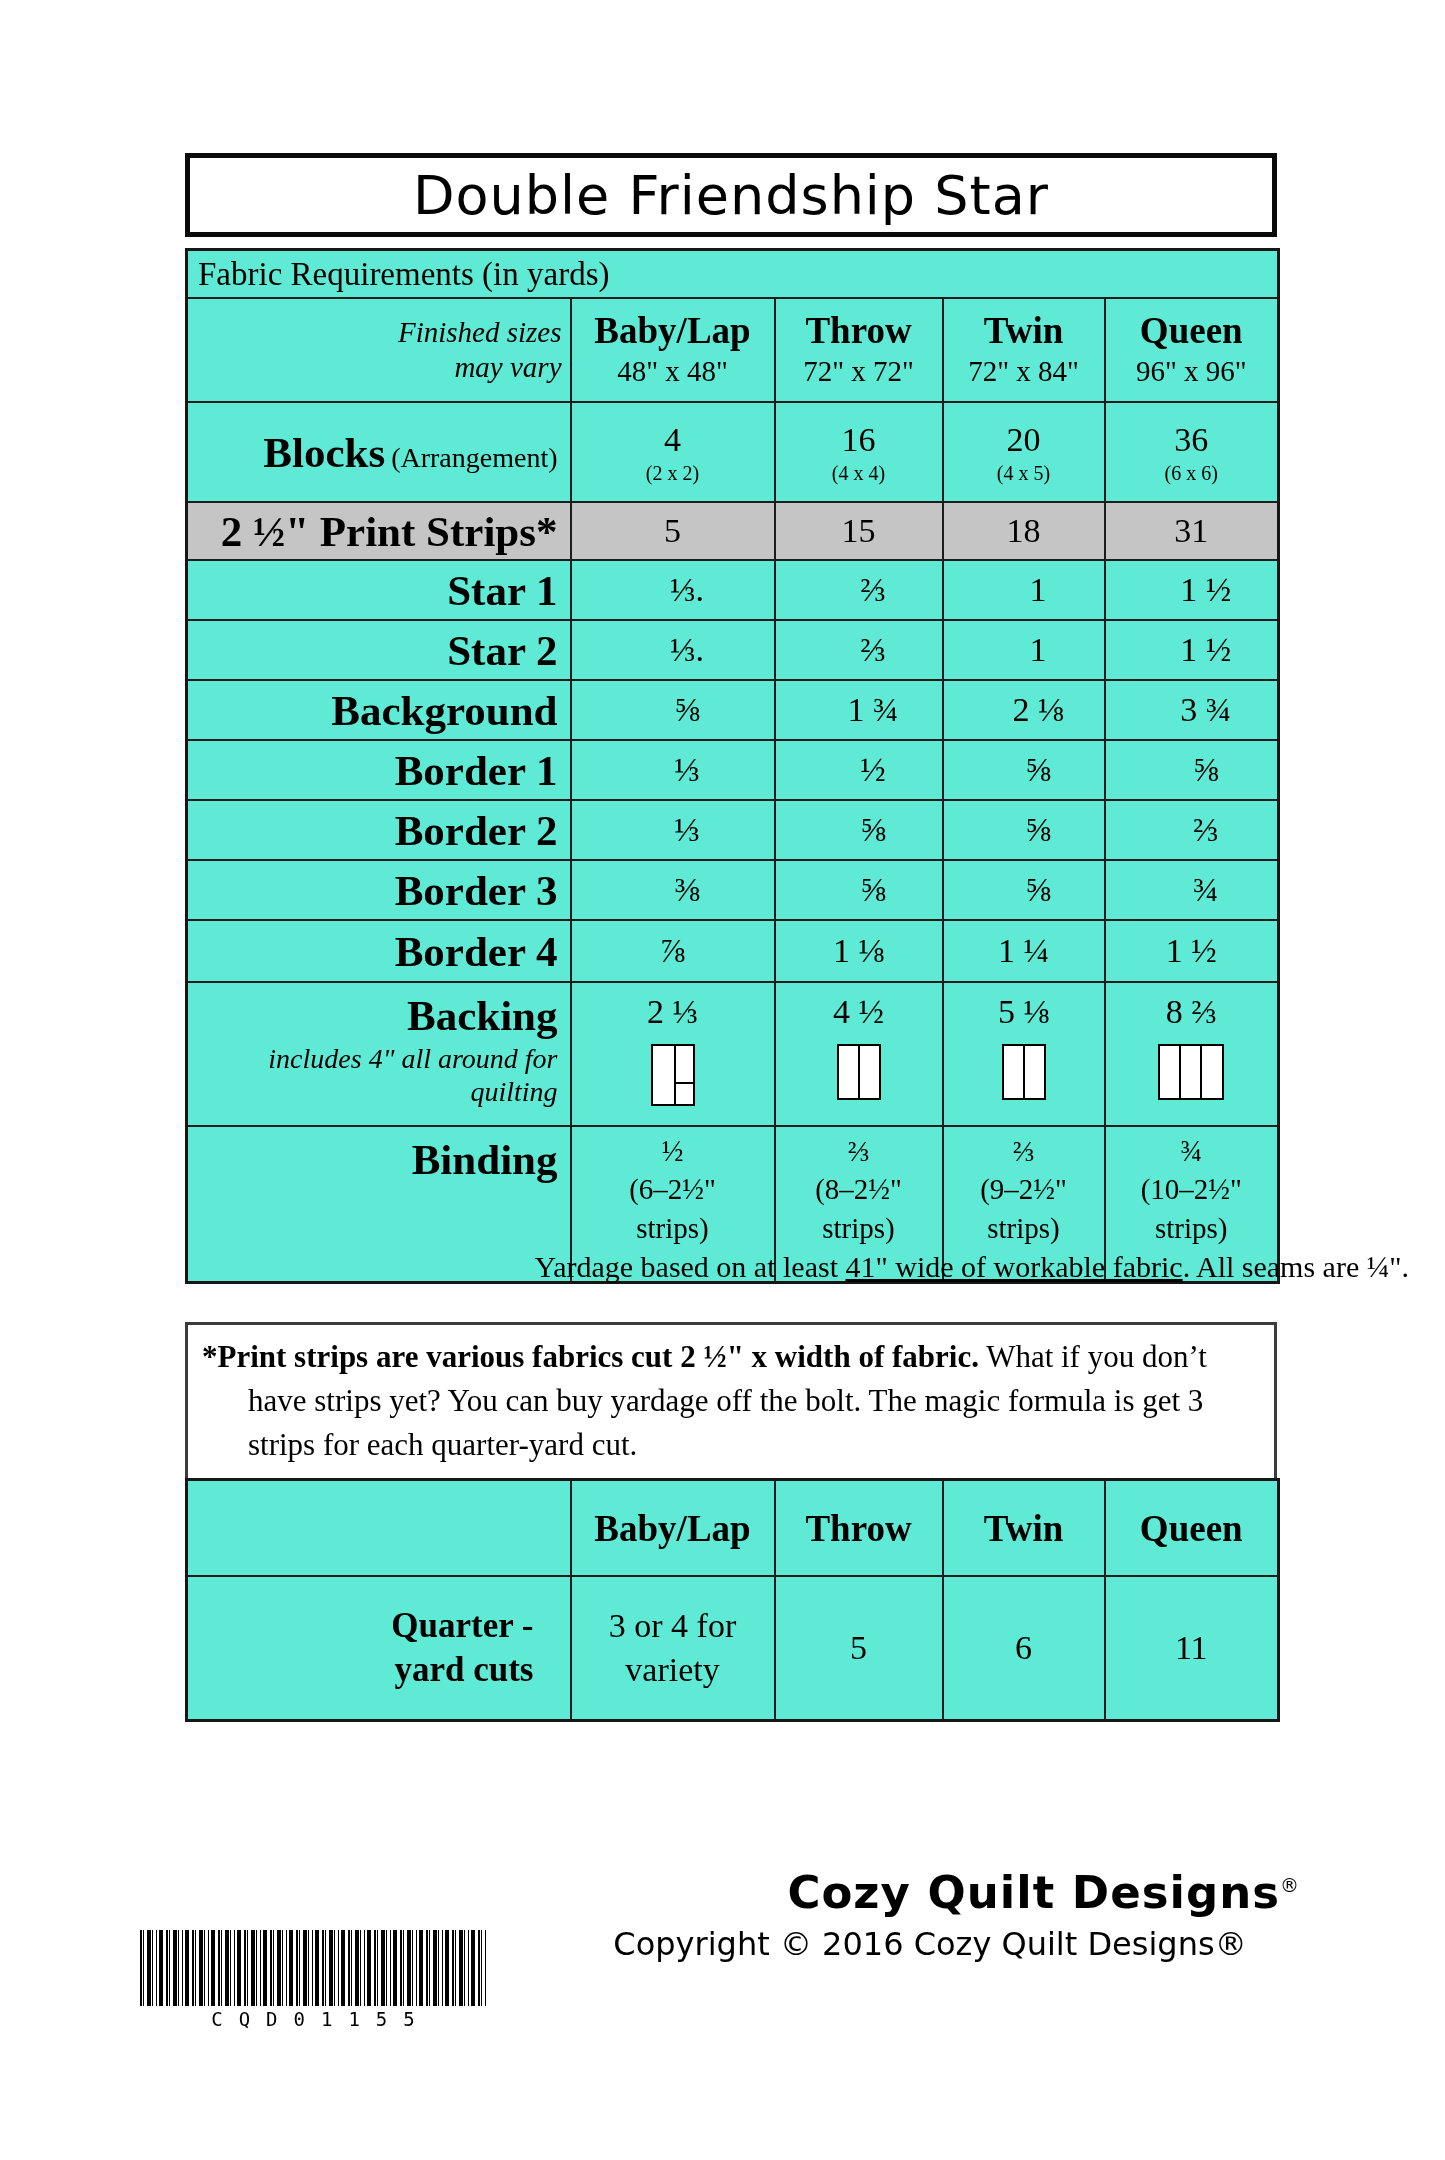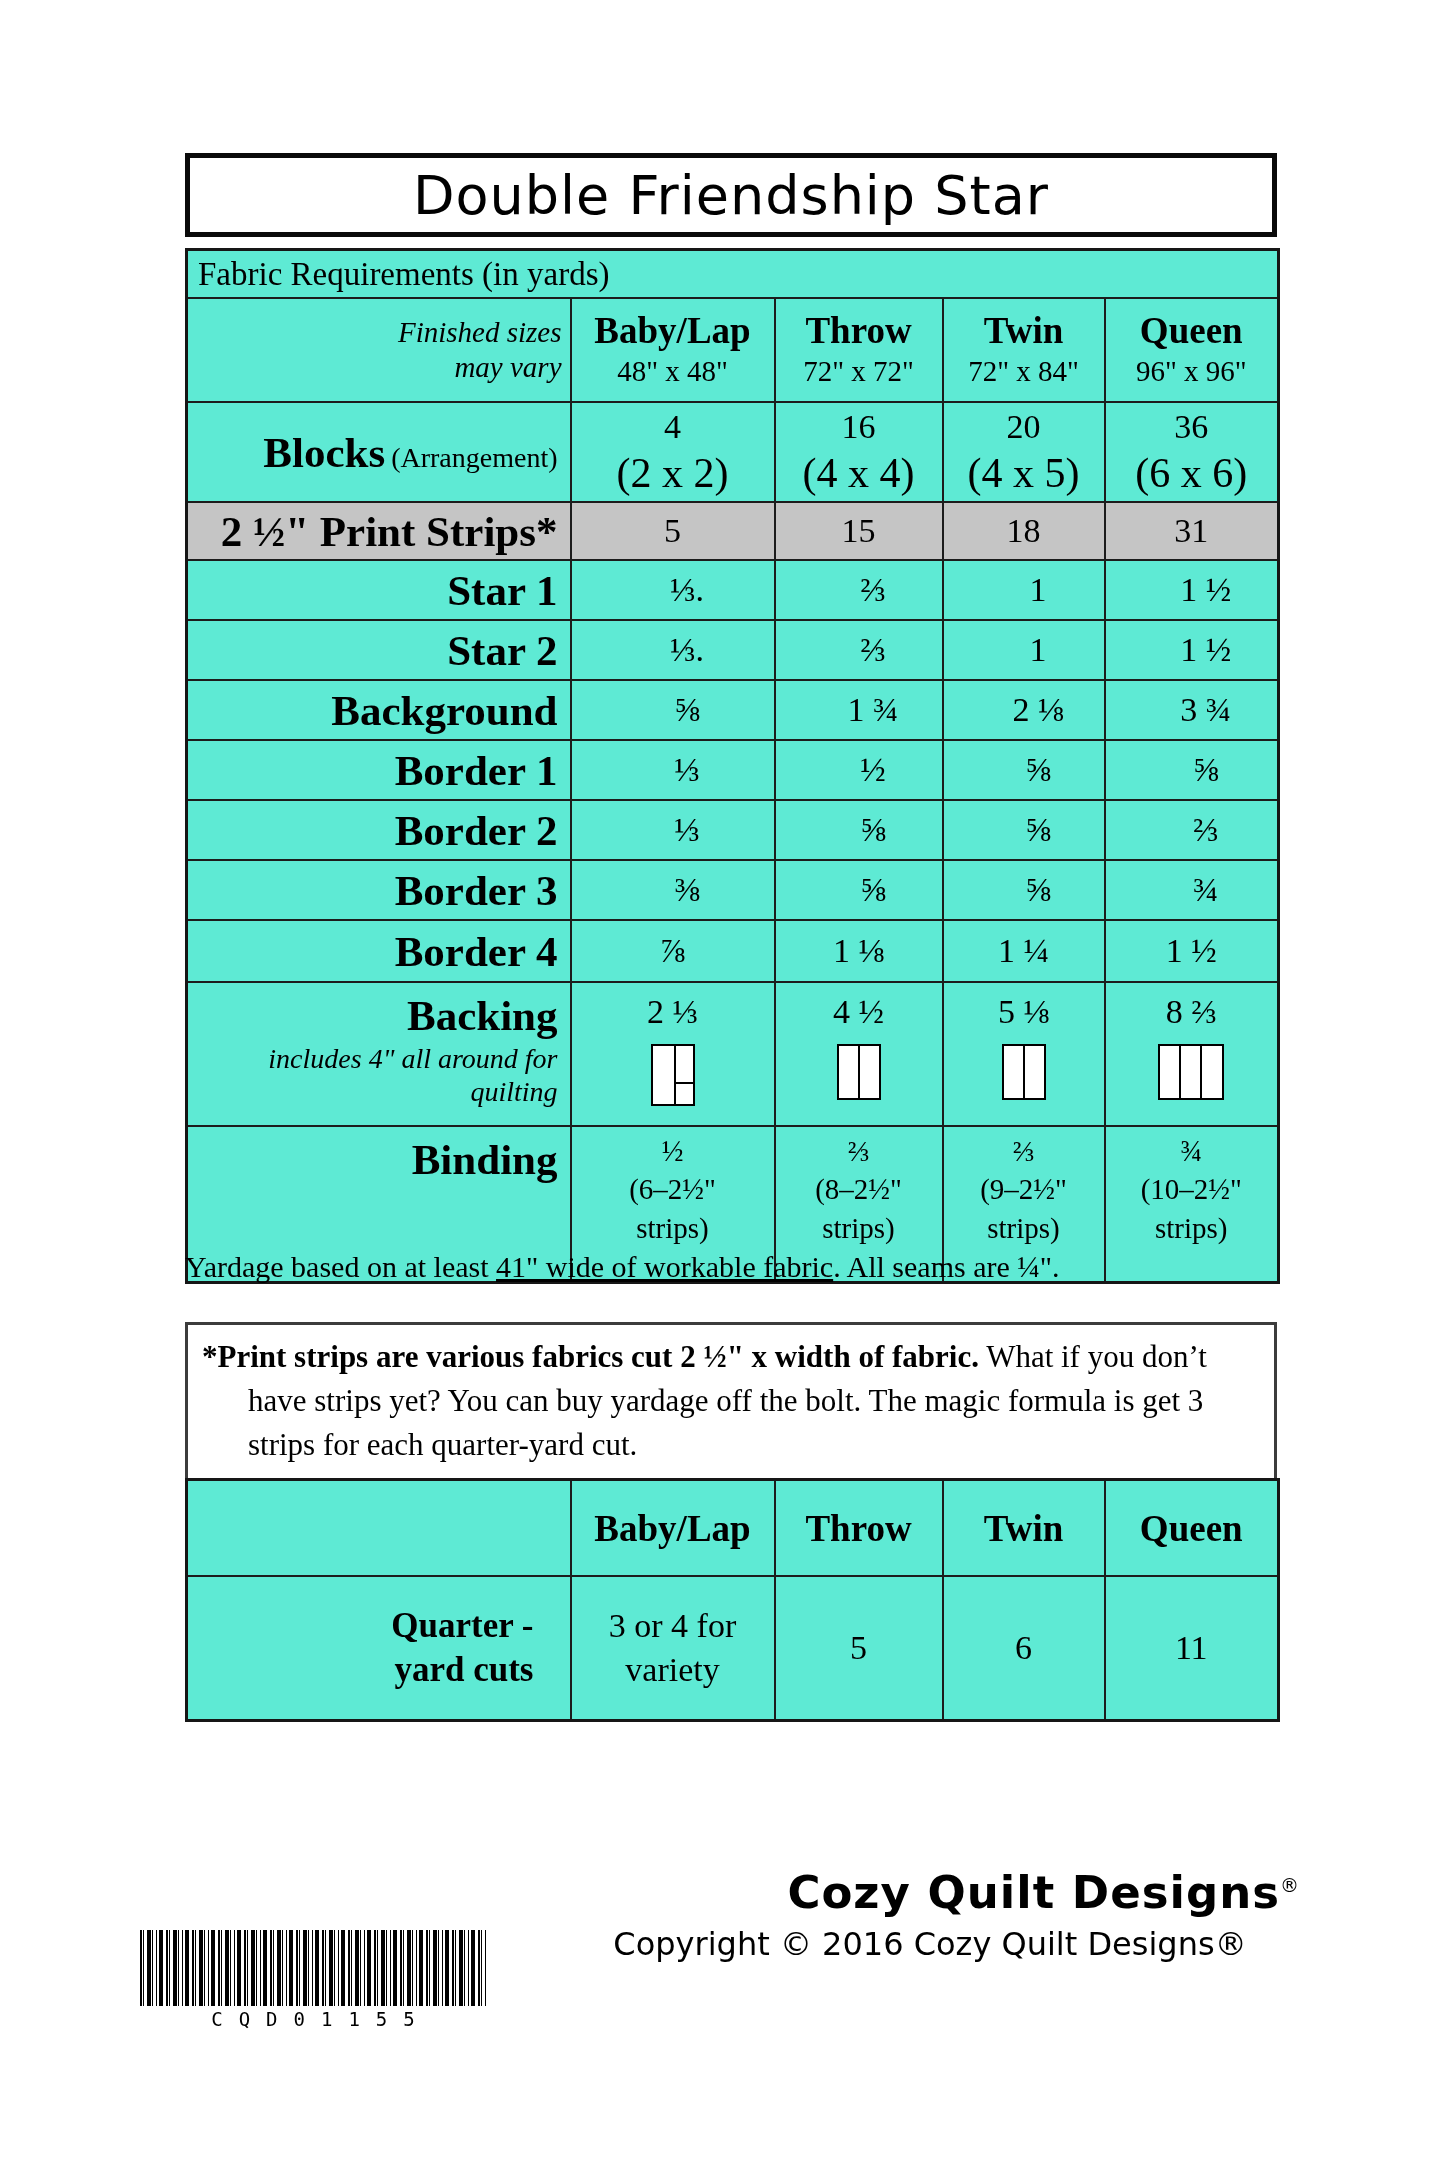--- a/index.html
+++ b/index.html
@@ -33,40 +33,40 @@
 
   .corner{font-style:italic;font-size:29px;text-align:right;padding:4px 8px 4px 0;line-height:1.2;}
   .ch-name{font-weight:bold;font-size:37px;line-height:1.1;}
   .ch-size{font-size:29px;line-height:1.2;margin-top:2px;}
 
   .lbl{text-align:right;padding-right:12px;}
   .lbl-b{font-weight:bold;font-size:43px;}
   .lbl-n{font-size:28px;margin-left:6px;}
   .lbl-i{font-style:italic;font-size:28px;line-height:1.18;margin-top:2px;}
   .val{font-size:34px;line-height:1.25;}
-  .v-sub{font-size:42px;line-height:1.2;}
+  .v-sub{font-size:20px;line-height:1.2;}
   .gray td{background:#c5c5c5;}
 
   .bind-f{font-size:29px;}
   .bind-n{font-size:29px;max-width:140px;margin:2px auto 0;line-height:1.35;}
 
   
   .bkd{border:2px solid #000;margin:10px auto 0;position:relative;background:#fff;}
   .bkd .vline{position:absolute;top:0;bottom:0;width:2px;background:#000;}
   .bkd .hline{position:absolute;height:2px;background:#000;}
   .bk-a{width:40px;height:58px;}
   .bk-a .vline{left:21px;}
   .bk-a .hline{left:21px;right:0;top:36px;}
   .bk-b{width:40px;height:52px;}
   .bk-b .vline{left:19px;}
   .bk-c{width:62px;height:52px;}
   .bk-c .v1{left:19px;} .bk-c .v2{left:40px;}
 
   
-  #yardage{left:185px;top:1250px;width:1180px;text-align:left;font-size:30px;}
+  #yardage{left:185px;top:1250px;width:1180px;text-align:right;font-size:30px;padding-left:44px;}
   #yardage .u{text-decoration:underline;}
 
   
   #notebox{
     left:185px;top:1322px;width:1092px;box-sizing:border-box;
     border:3px solid #3c3c3c;padding:10px 16px 16px 14px;
     font-size:31px;line-height:1.42;
   }
   #notebox p{margin:0;padding-left:46px;text-indent:-46px;}
   .nb-b{font-weight:bold;}

